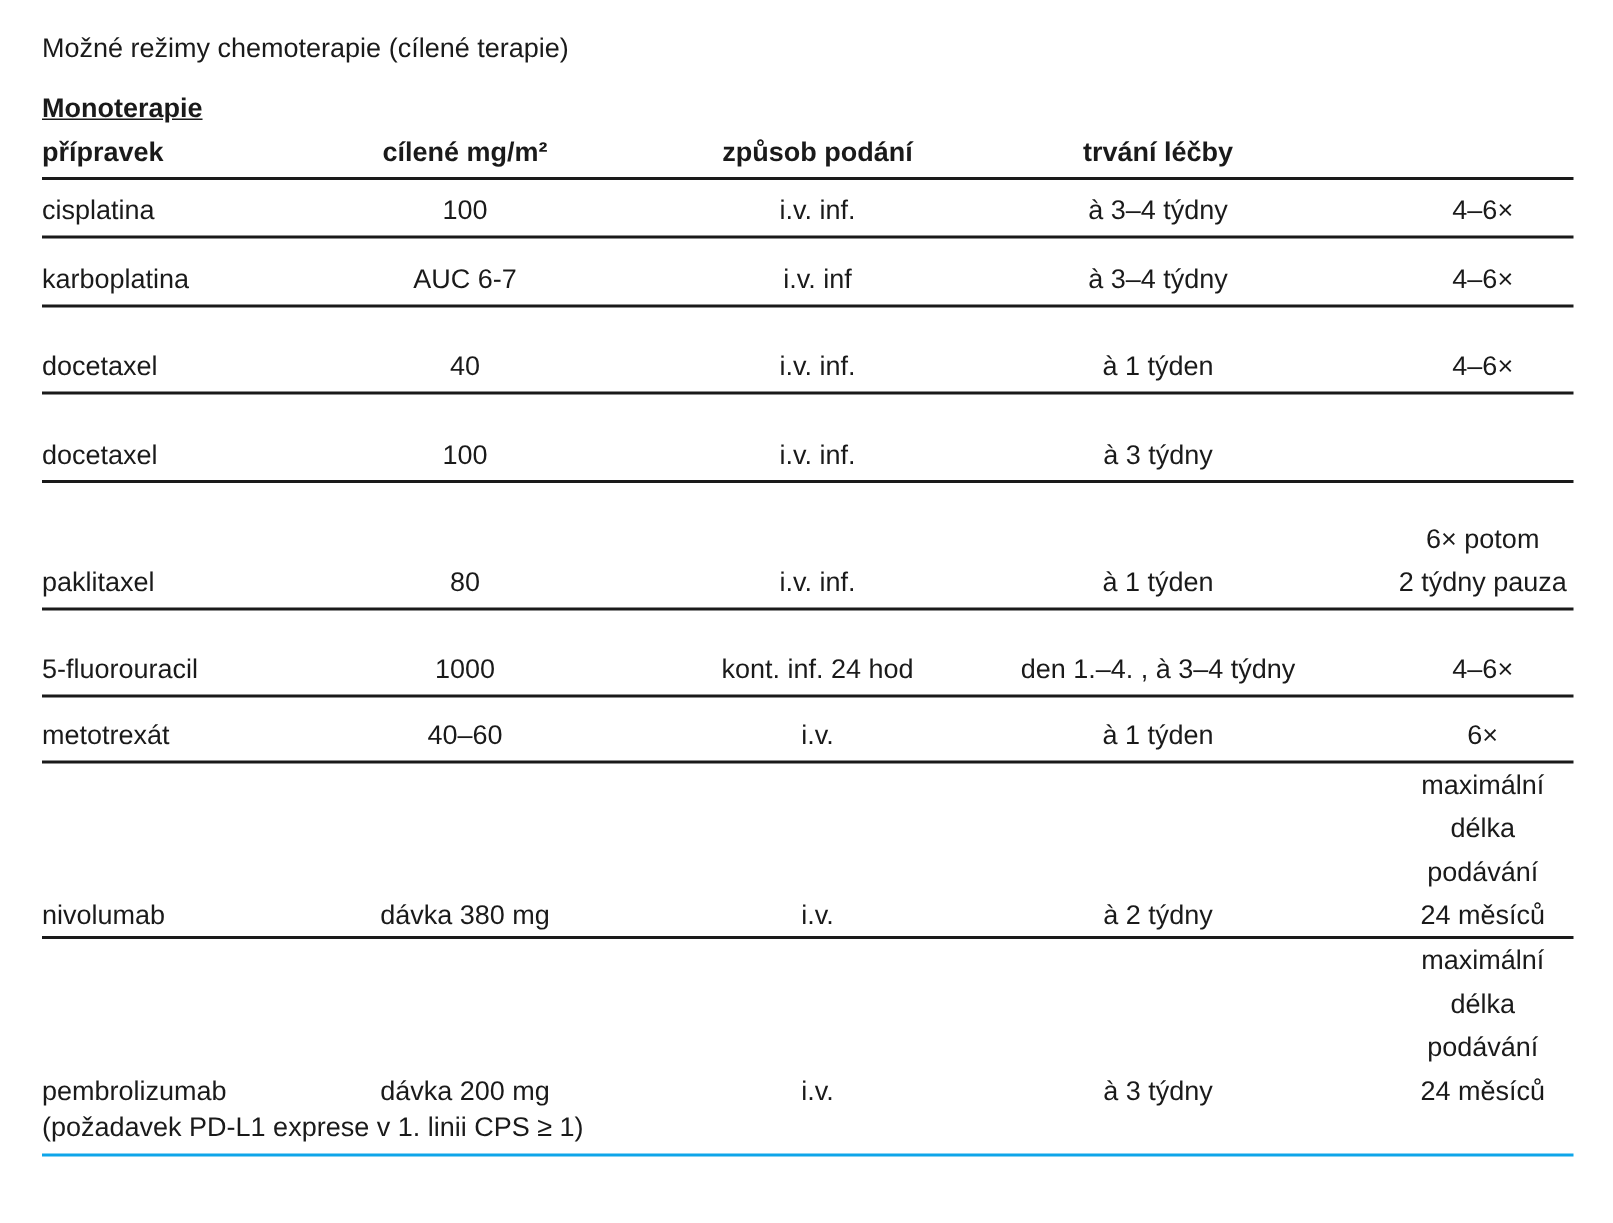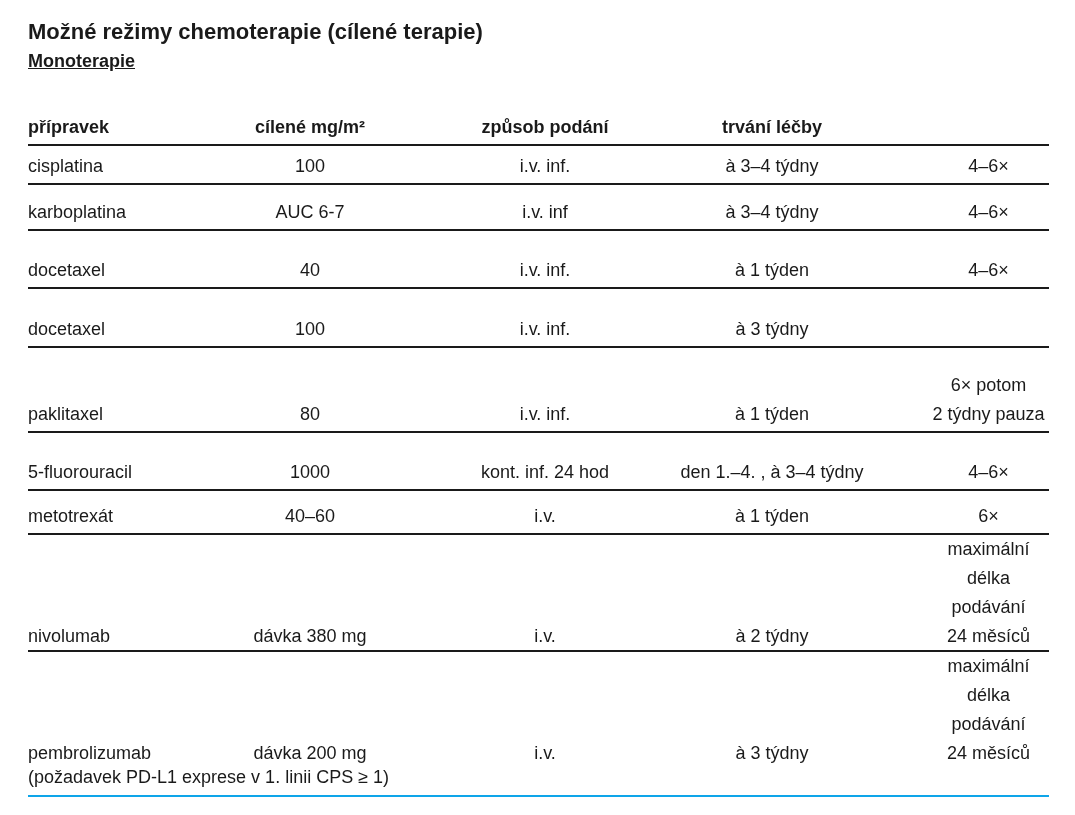--- a/index.html
+++ b/index.html
@@ -10,36 +10,35 @@
     background: #ffffff;
     color: #1a1a1a;
     font-family: "Liberation Sans", sans-serif;
     font-size: 18px;
     overflow: hidden;
   }
   .page {
     padding: 22px 26px 0 28px;
   }
   .title {
-    font-weight: bold;
-    font-size: 22px;
+    font-weight: normal;
+    font-size: 18px;
     line-height: 20px;
     white-space: nowrap;
   }
   .subtitle {
     font-weight: bold;
     font-size: 18px;
     line-height: 20px;
-    margin-top: 9px;
+    margin-top: 20px;
     text-decoration: underline;
     display: inline-block;
   }
   .table {
     width: 1021px;
-    margin-top: 37px;
   }
   .trow {
     display: grid;
     grid-template-columns: 118px 328px 142px 312px 121px;
     border-bottom: 2px solid #1a1a1a;
   }
   .trow.no-rule { border-bottom: none; }
   .cell {
     display: flex;
     align-items: flex-end;

